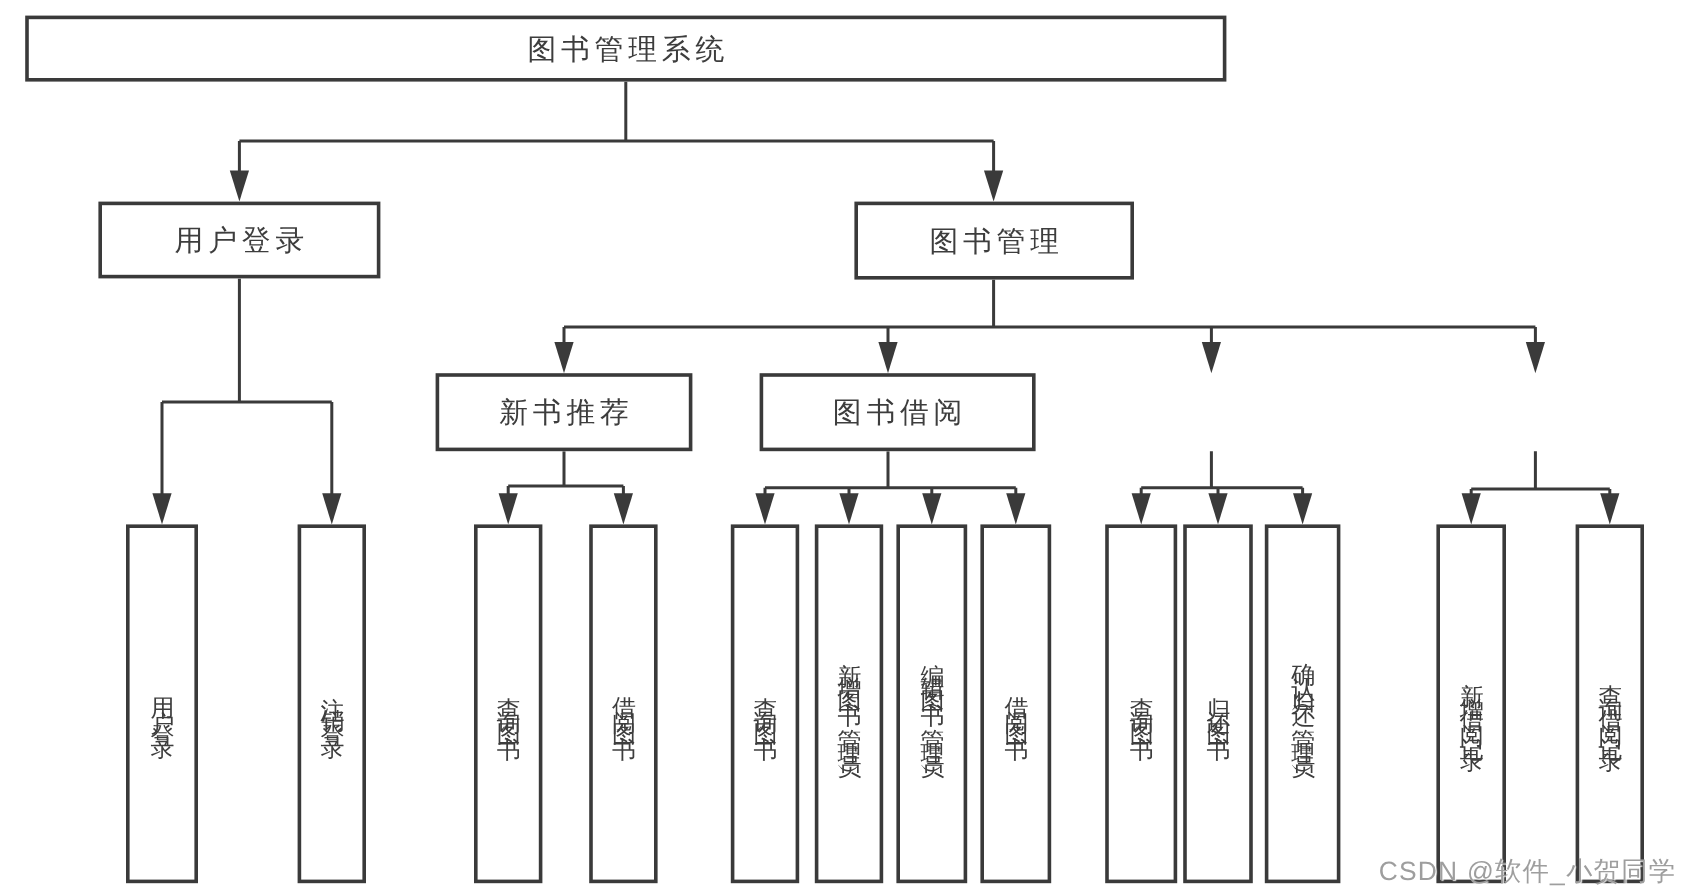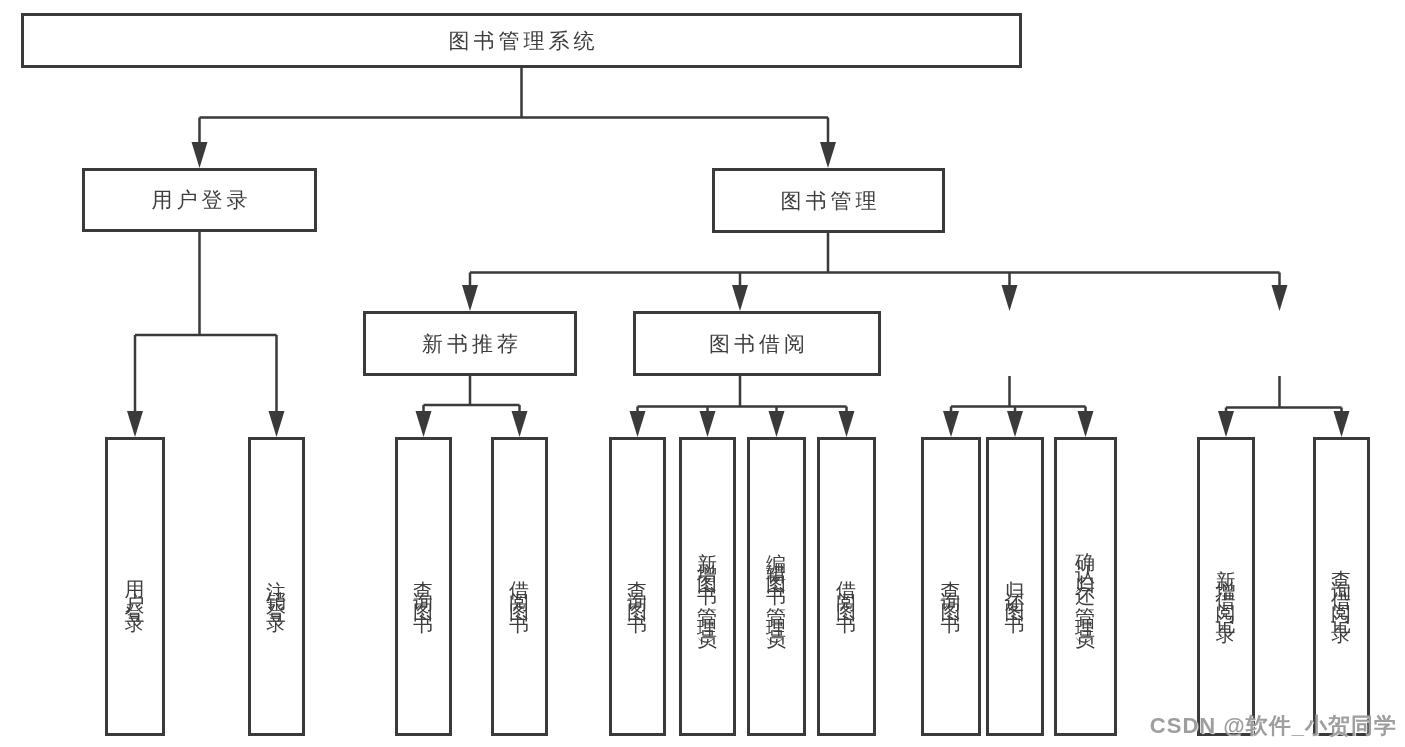--- a/index.html
+++ b/index.html
@@ -24,21 +24,21 @@
   }
   .node {
     position: absolute;
     box-sizing: border-box;
     background: #ffffff;
     border: 3px solid #3a3a3a;
     display: flex;
     align-items: center;
     justify-content: center;
     color: #3d3d3d;
-    font-size: 21px;
+    font-size: 24px;
     letter-spacing: 4px;
     white-space: nowrap;
   }
   .node .lbl { padding-left: 4px; }
   .leaf {
     position: absolute;
     top: 437px;
     height: 299px;
     box-sizing: border-box;
     background: #ffffff;
@@ -58,21 +58,20 @@
   }
   .watermark {
     position: absolute;
     right: 8px;
     bottom: 6px;
     font-size: 22px;
     color: #9e9e9e;
     letter-spacing: 1px;
     text-shadow: 1px 1px 1px rgba(255,255,255,0.9);
     white-space: nowrap;
-    font-weight: bold;
   }
 </style>
 </head>
 <body>
 
 <div id="stage">
 
   <svg id="wires" viewBox="0 0 1405 747" xmlns="http://www.w3.org/2000/svg" aria-hidden="true">
     <g stroke="#3a3a3a" stroke-width="2.5" fill="none">
 
@@ -127,21 +126,21 @@
   <div class="node" style="left:82px; top:168px; width:235px; height:64px;">
     <span class="lbl">用户登录</span>
   </div>
   <div class="node" style="left:363px; top:311px; width:214px; height:65px;">
     <span class="lbl">新书推荐</span>
   </div>
 
   <div class="node" style="left:712px; top:168px; width:233px; height:65px;">
     <span class="lbl">图书管理</span>
   </div>
-  <div class="node" style="left:633px; top:311px; width:248px; height:65px;">
+  <div class="node" style="left:633px; top:311px; width:230px; height:65px;">
     <span class="lbl">图书借阅</span>
   </div>
 
   <div class="leaf" style="left:105px; width:60px;">
     <span class="vtxt">用户登录</span>
   </div>
   <div class="leaf" style="left:248px; width:57px;">
     <span class="vtxt">注销登录</span>
   </div>
 

